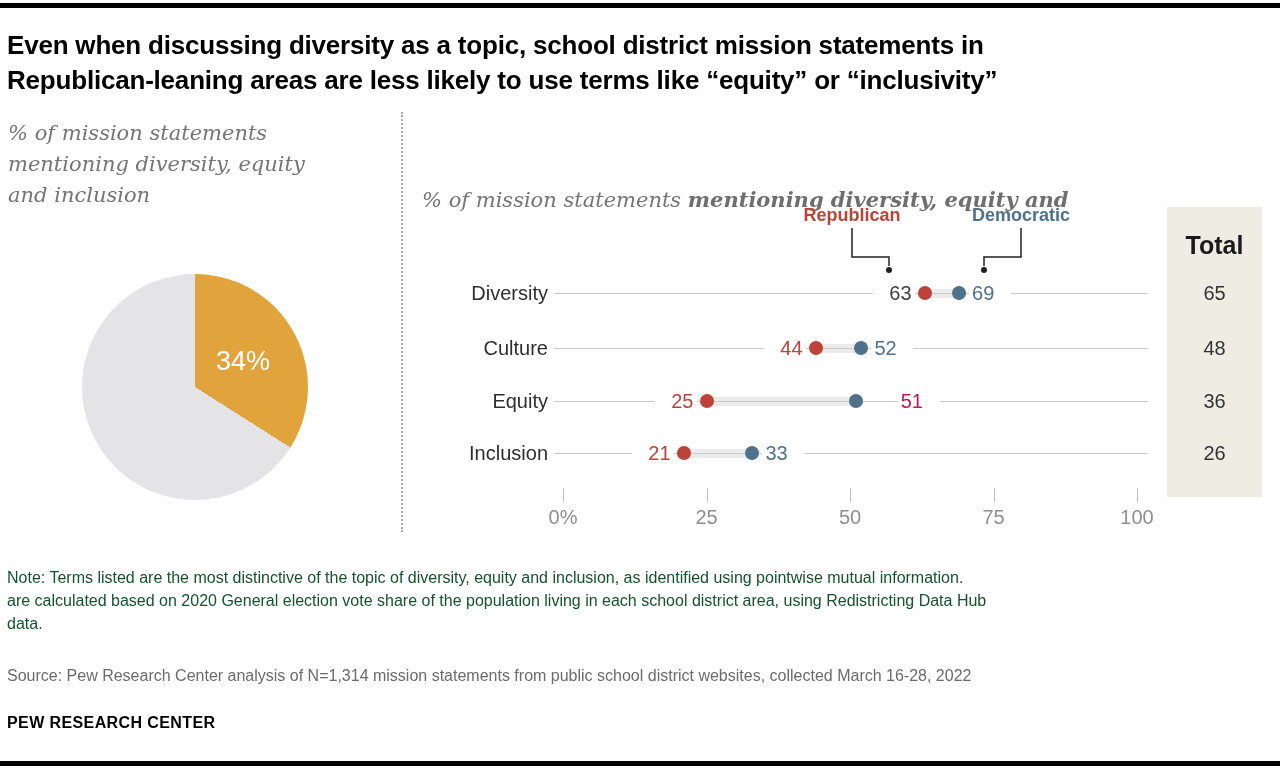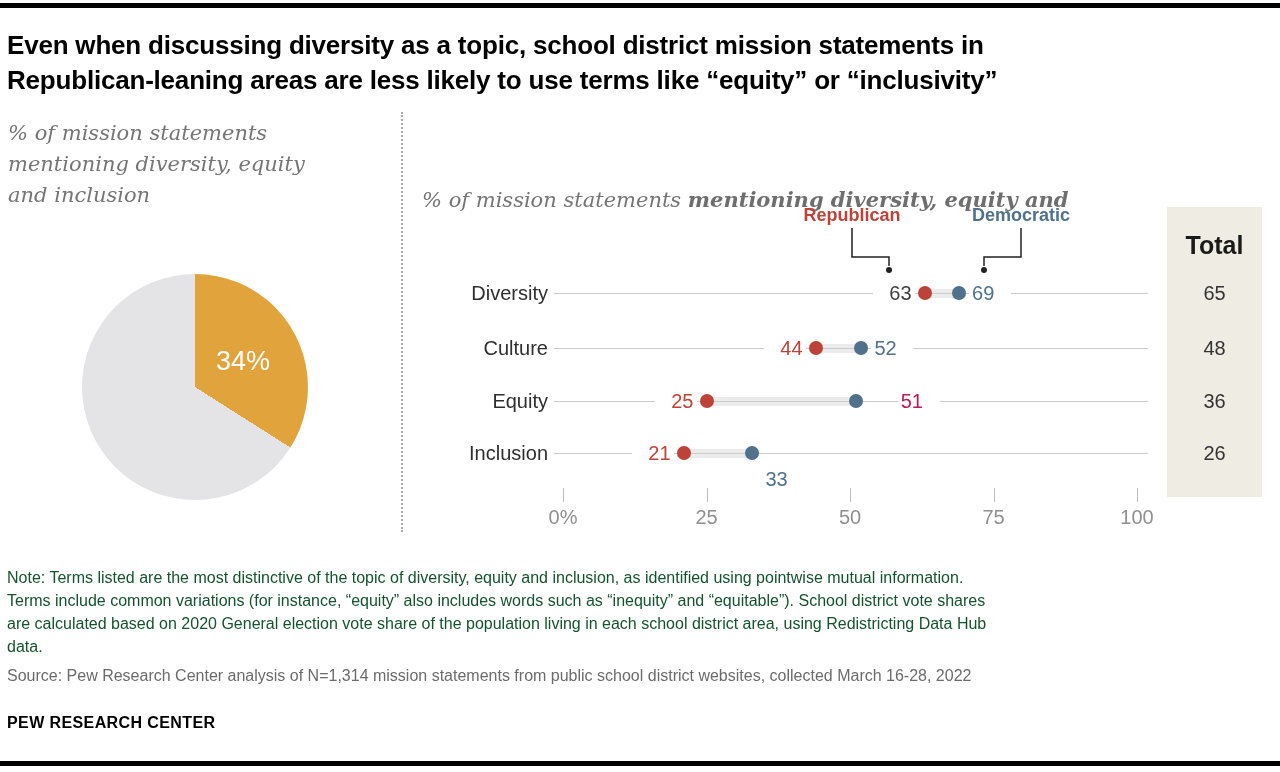--- a/index.html
+++ b/index.html
@@ -133,42 +133,41 @@
         <div class="val" style="left: 865.74px; top: 389px; width: 36px; color: #be185d; margin-left: 32px;">51</div>
         <div class="dot" style="left: 699.5px; top: 394px; background: rgb(189, 67, 56);"></div>
         <div class="dot" style="left: 848.74px; top: 394px; background: rgb(79, 113, 140);"></div>
         <div class="total-val" style="top: 389px;">36</div>
       </div>
       <div>
         <div class="cat-label" style="left: 388px; top: 441px;">Inclusion</div>
         <div class="row-line" style="left: 554px; top: 453px; width: 594px;"></div>
         <div class="row-bar" style="left: 676.54px; top: 449px; width: 82.88px;"></div>
         <div class="val r" style="left: 631.54px; top: 441px; width: 36px; color: rgb(189, 67, 56);">21</div>
-        <div class="val" style="left: 762.42px; top: 441px; width: 36px; color: rgb(79, 113, 140); margin-top: 26px;">33</div>
+        <div class="val" style="left: 762.42px; top: 441px; width: 36px; color: rgb(79, 113, 140);">33</div>
         <div class="dot" style="left: 676.54px; top: 446px; background: rgb(189, 67, 56);"></div>
         <div class="dot" style="left: 745.42px; top: 446px; background: rgb(79, 113, 140);"></div>
         <div class="total-val" style="top: 441px;">26</div>
       </div>
     </div>
   <div id="axis">
       <div class="tick" style="left: 563px; top: 488px;"></div>
       <div class="tick-label" style="left: 533px; top: 506px;">0%</div>
       <div class="tick" style="left: 706.5px; top: 488px;"></div>
       <div class="tick-label" style="left: 676.5px; top: 506px;">25</div>
       <div class="tick" style="left: 850px; top: 488px;"></div>
       <div class="tick-label" style="left: 820px; top: 506px;">50</div>
       <div class="tick" style="left: 993.5px; top: 488px;"></div>
       <div class="tick-label" style="left: 963.5px; top: 506px;">75</div>
       <div class="tick" style="left: 1137px; top: 488px;"></div>
       <div class="tick-label" style="left: 1107px; top: 506px;">100</div>
     </div>
 
   <div class="note">
     <div>Note: Terms listed are the most distinctive of the topic of diversity, equity and inclusion, as identified using pointwise mutual information.</div>
-    <div>Terms include common variations (for instance, “equity” also includes words such as “inequity” and “equitable”). School district vote shares</div>
     <div>are calculated based on 2020 General election vote share of the population living in each school district area, using Redistricting Data Hub</div>
     <div>data.</div>
   </div>
   <div class="source">Source: Pew Research Center analysis of N=1,314 mission statements from public school district websites, collected March 16-28, 2022</div>
   <div class="brand">PEW RESEARCH CENTER</div>
 
   <div id="bottombar" class="bar"></div>
 </div>
 
 </body></html>

